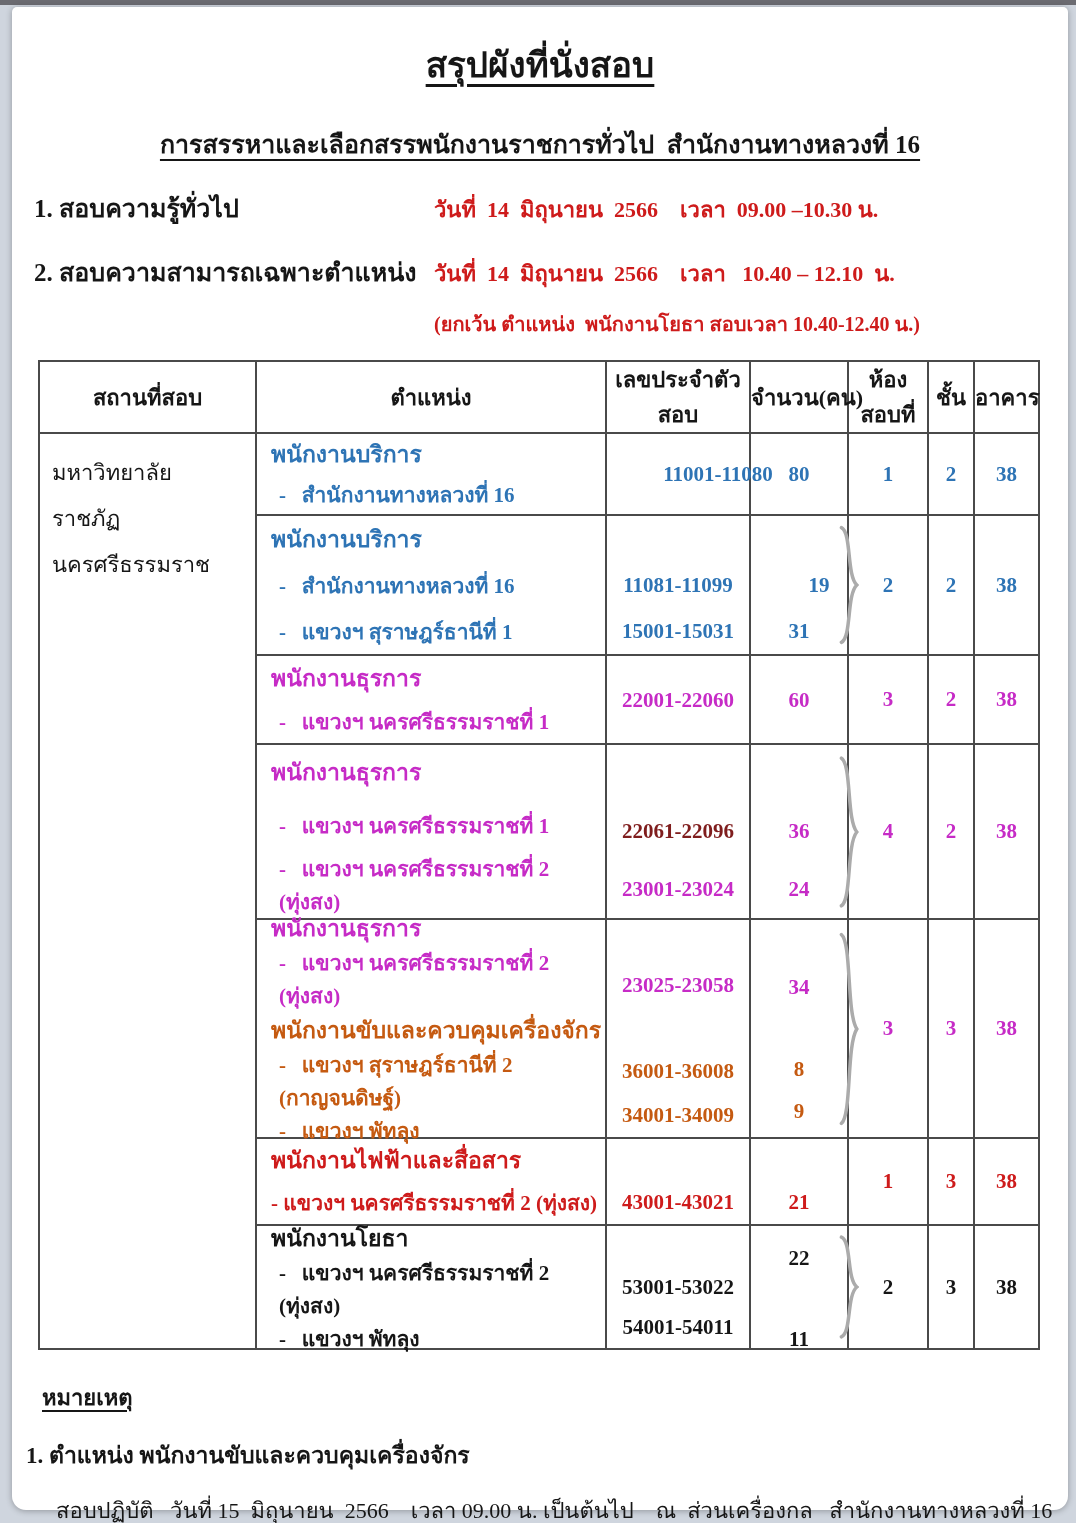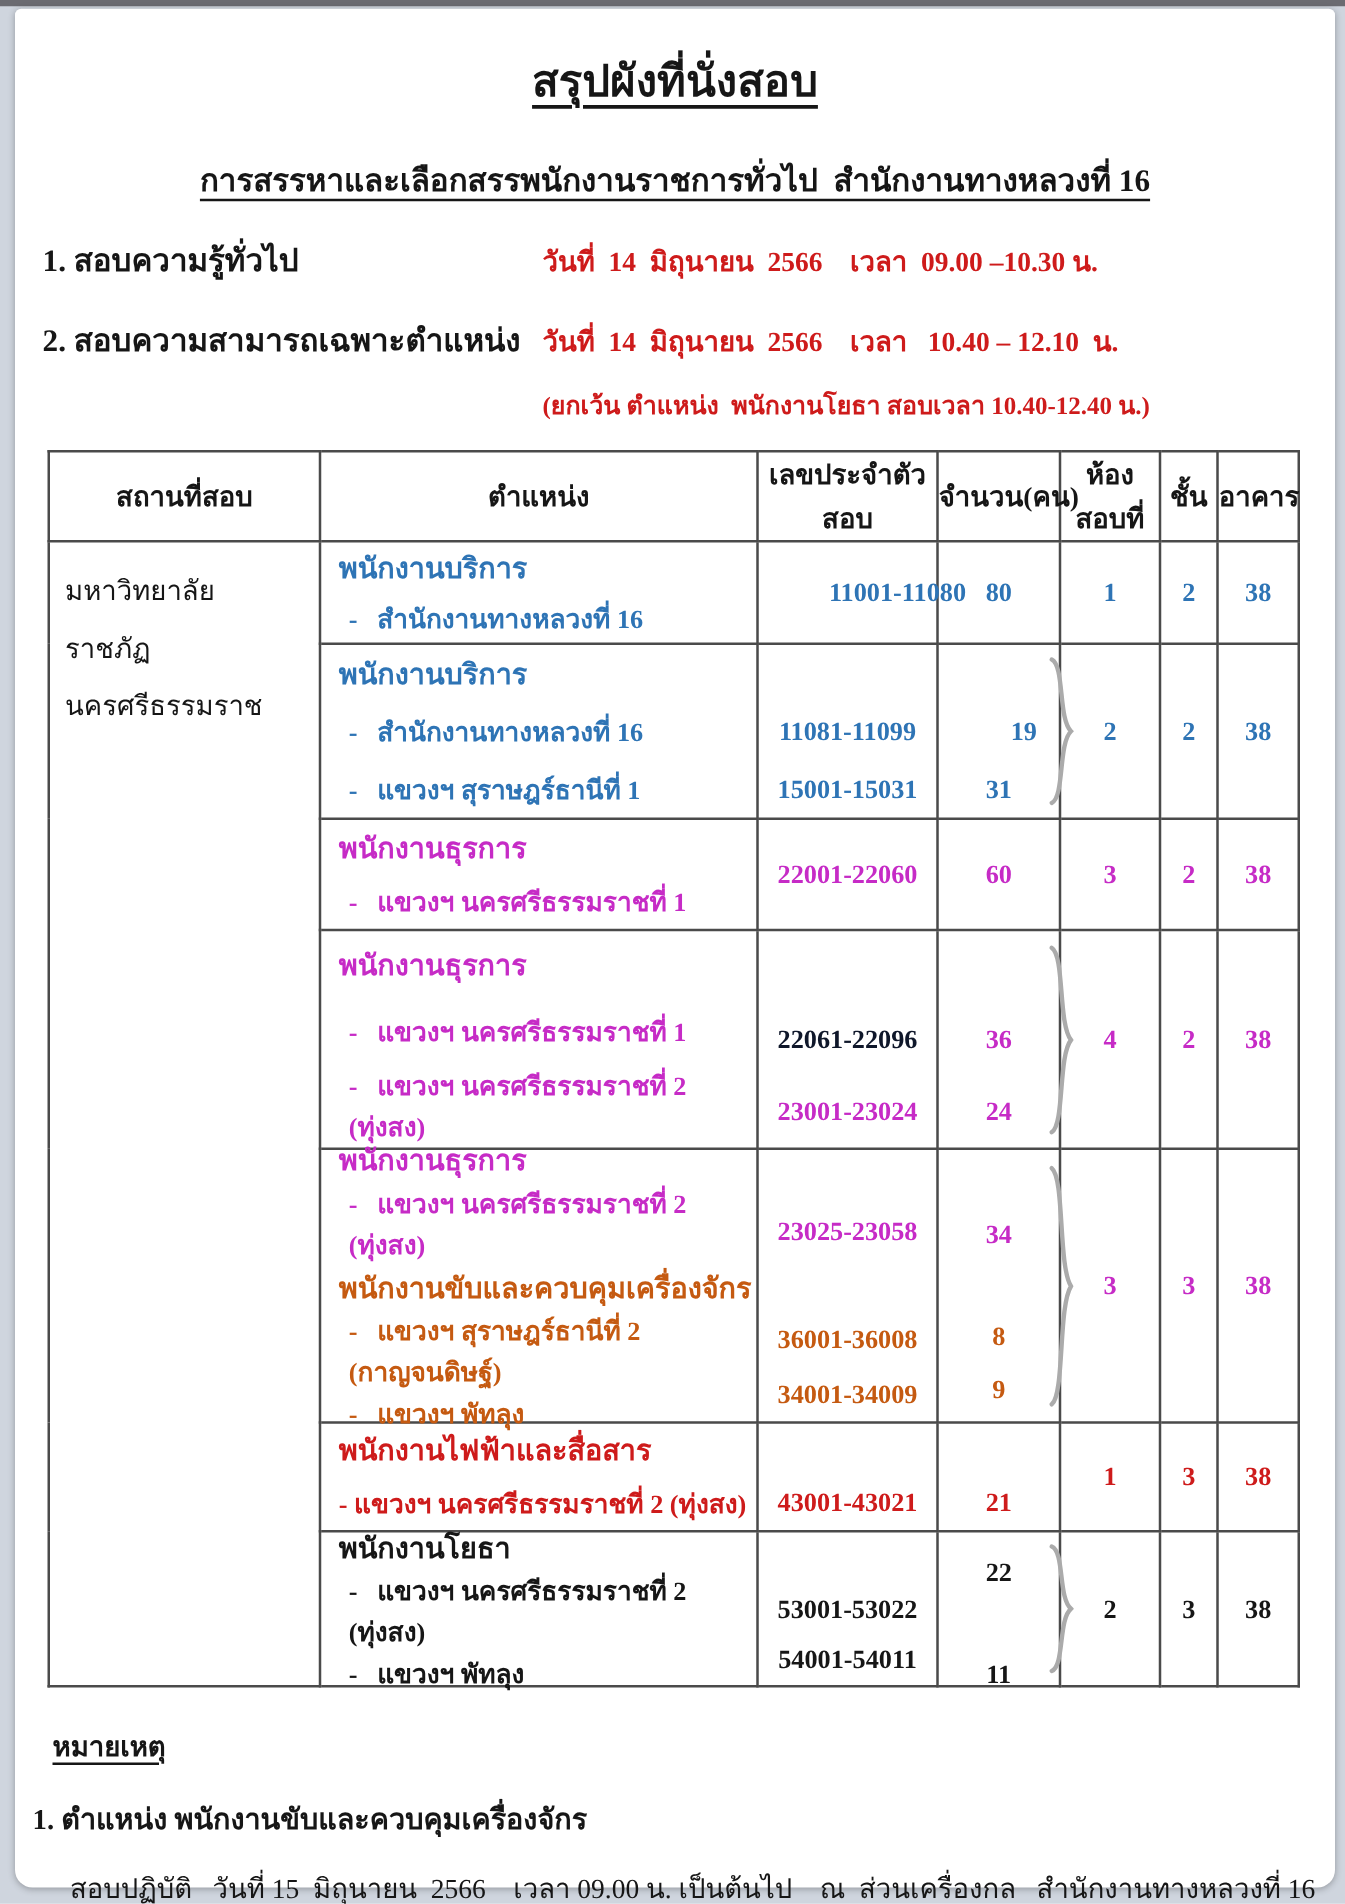--- a/index.html
+++ b/index.html
@@ -189,21 +189,21 @@
           <td class="pos-cell">
             <div class="stack" style="height: 173px;">
               <div class="line title-line" style="color: rgb(198, 43, 198);">พนักงานธุรการ</div>
               <div class="line office-line" style="color: rgb(198, 43, 198);">-   แขวงฯ นครศรีธรรมราชที่ 1</div>
               <div class="line office-line" style="color: rgb(198, 43, 198);">-   แขวงฯ นครศรีธรรมราชที่ 2 (ทุ่งสง)</div>
             </div>
           </td>
           <td class="id-cell">
             <div class="stack" style="height: 173px;">
               <div class="line"></div>
-              <div class="line" style="color: #0f172a;">22061-22096</div>
+              <div class="line" style="color: #7f1d1d;">22061-22096</div>
               <div class="line" style="color: rgb(198, 43, 198);">23001-23024</div>
             </div>
           </td>
           <td class="count-cell">
             <div class="stack" style="height: 173px;">
               <div class="line"></div>
               <div class="line" style="color: rgb(198, 43, 198);">36</div>
               <div class="line" style="color: rgb(198, 43, 198);">24</div>
             </div>
             <span class="brace-wrap" style="height: 157px;">

